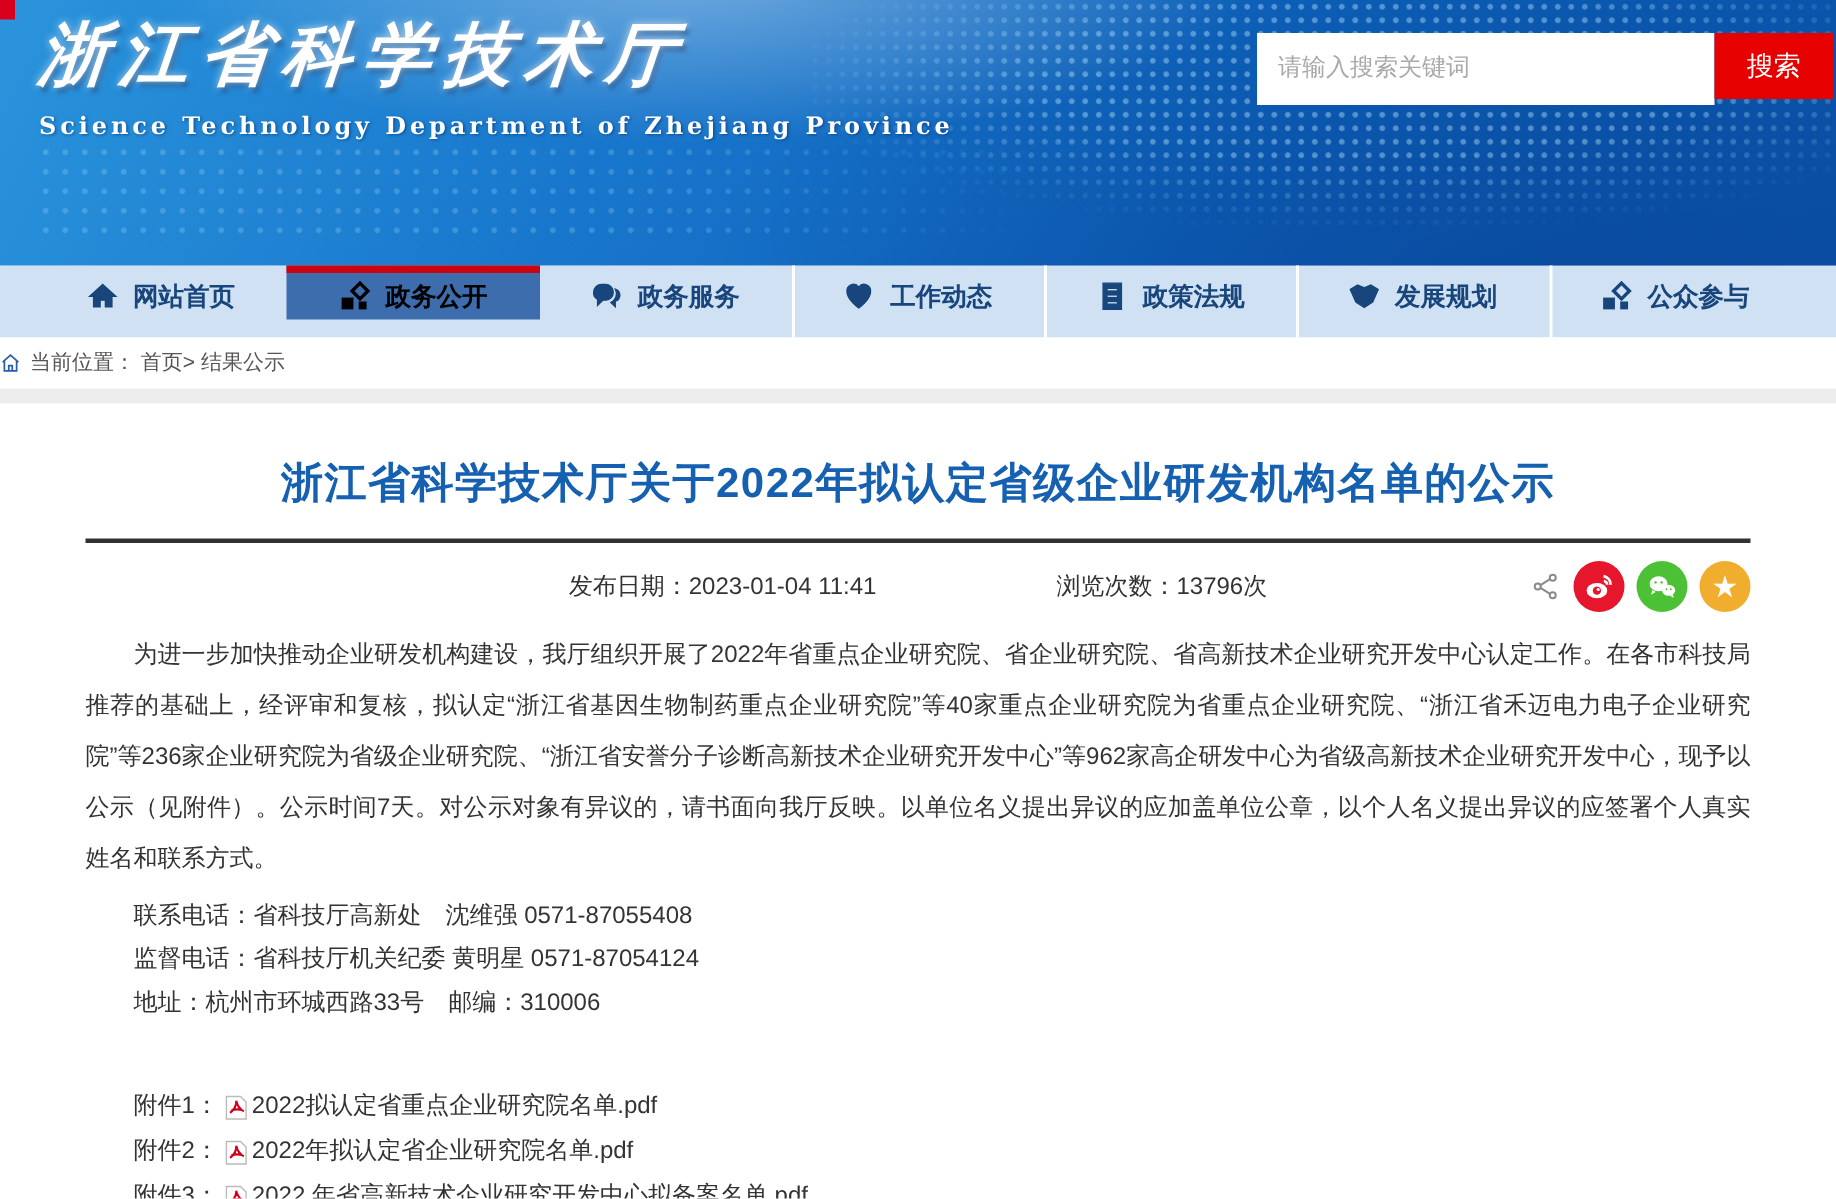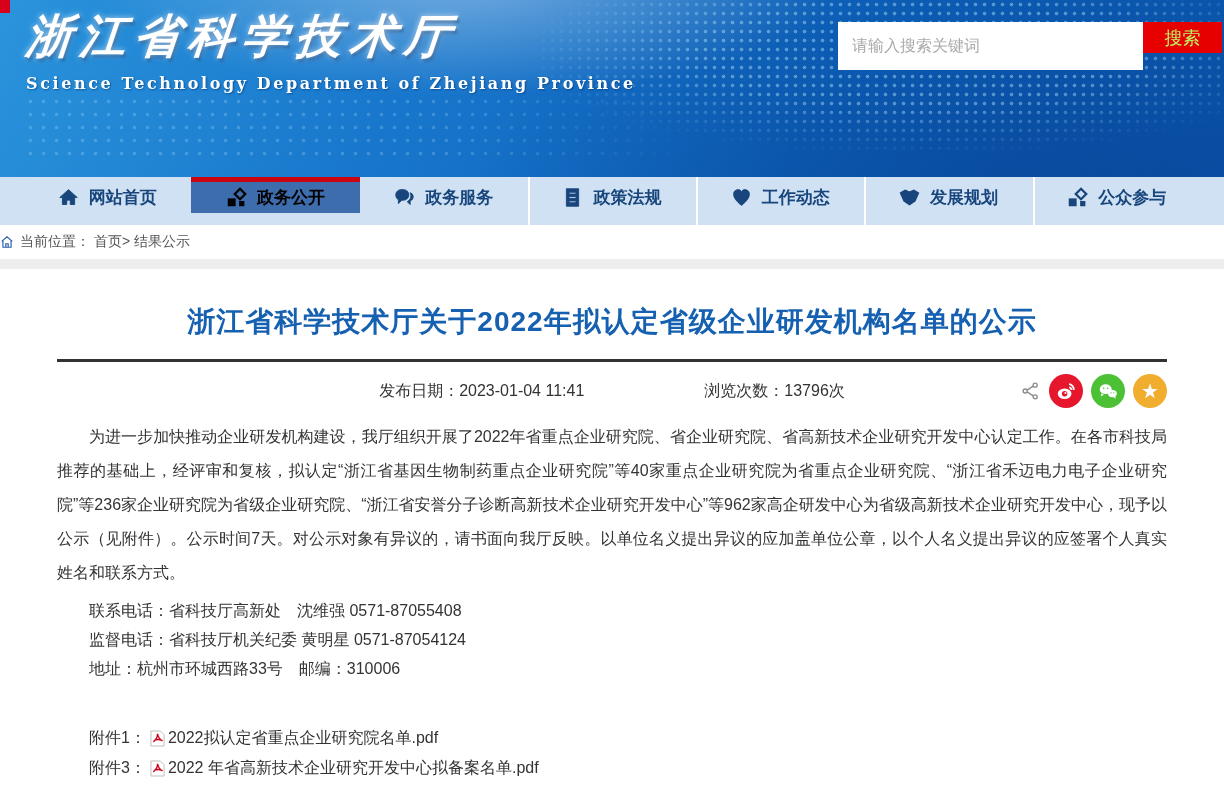--- a/index.html
+++ b/index.html
@@ -38,21 +38,21 @@
     font-family:"DejaVu Serif","Liberation Serif",serif; font-weight:bold;
     font-size:16px; letter-spacing:2.6px; text-shadow:1px 1px 2px rgba(0,50,110,.6);
   }
   .search-wrap { position:absolute; left:838px; top:22px; width:384px; height:48px; display:flex; }
   .search-input {
     width:305px; height:48px; border:none; outline:none; background:#fff;
     padding:0 14px; font-size:16px; color:#333;
   }
   .search-input::placeholder { color:#a9a9a9; }
   .search-btn {
-    width:79px; height:31px; border:none; background:#e60000; color:#bef264;
+    width:79px; height:44px; border:none; background:#e60000; color:#ffffff;
     font-size:18px; cursor:pointer; font-family:inherit;
   }
 
   
   .navbar { height:48px; background:#cfe1f2; }
   .nav-inner { height:36px; margin:0 23px; display:flex; }
   .nav-item {
     flex:1 1 0; display:flex; align-items:center; justify-content:center;
     gap:10px; cursor:pointer; color:#17457c; font-size:17px; font-weight:bold;
     border-top:5px solid transparent; position:relative;
@@ -141,37 +141,37 @@
         <svg viewBox="0 0 24 24" stroke="none">
             <path d="M2 9a6 6 0 0 1 6-6h3a6 6 0 0 1 6 6 6 6 0 0 1-6 6H9l-4 4v-4.5A6 6 0 0 1 2 9z"></path>
             <path d="M18.5 6.5A5 5 0 0 1 22 11a5 5 0 0 1-3.5 4.8V20l-3.4-3.2a7.5 7.5 0 0 0 3.4-10.3z"></path>
           </svg>
       </span>
       <span>政务服务</span>
     </div>
     <div class="nav-item">
       <span class="nav-icon">
         <svg viewBox="0 0 24 24" stroke="none">
+            <path d="M12 21S3 14.5 3 8.5A5 5 0 0 1 12 5a5 5 0 0 1 9 3.5C21 14.5 12 21 12 21z"></path>
+          </svg>
+      </span>
+      <span>工作动态</span>
+    </div>
+    <div class="nav-item">
+      <span class="nav-icon">
+        <svg viewBox="0 0 24 24" stroke="none">
             <path d="M5 2h14v20H5z"></path>
             <g fill="#cfe1f2">
               <rect x="8" y="6" width="8" height="2"></rect>
               <rect x="8" y="11" width="8" height="2"></rect>
               <rect x="8" y="16" width="8" height="2"></rect>
             </g>
           </svg>
       </span>
       <span>政策法规</span>
-    </div>
-    <div class="nav-item">
-      <span class="nav-icon">
-        <svg viewBox="0 0 24 24" stroke="none">
-            <path d="M12 21S3 14.5 3 8.5A5 5 0 0 1 12 5a5 5 0 0 1 9 3.5C21 14.5 12 21 12 21z"></path>
-          </svg>
-      </span>
-      <span>工作动态</span>
     </div>
     <div class="nav-item">
       <span class="nav-icon">
         <svg viewBox="0 0 24 24" fill="none" stroke-width="2">
             <path d="M2 7l5-3 5 2 5-2 5 3-4 9-6 4-6-4z"></path>
             <path d="M7 10l5 4 5-4" stroke-width="1.6"></path>
           </svg>
       </span>
       <span>发展规划</span>
     </div>
@@ -259,20 +259,30 @@
       <span class="attach-label">附件1：</span>
       <span class="pdf-icon">
         <svg viewBox="0 0 16 18">
             <path d="M1 1h10l4 4v12H1z" fill="#fff" stroke="#bbb" stroke-width="1"></path>
             <path d="M8 4c.2 3-1.6 6.4-4.4 8.6M8 4c.6 3 2.6 6 5.4 7.6M4.6 10.8c2.4-.8 5-.9 7.4-.2" fill="none" stroke="#d0021b" stroke-width="1.5"></path>
           </svg>
       </span>
       <a class="attach-link" href="#">2022拟认定省重点企业研究院名单.pdf</a>
     </div>
     <div class="attach-row">
+      <span class="attach-label">附件2：</span>
+      <span class="pdf-icon">
+        <svg viewBox="0 0 16 18">
+            <path d="M1 1h10l4 4v12H1z" fill="#fff" stroke="#bbb" stroke-width="1"></path>
+            <path d="M8 4c.2 3-1.6 6.4-4.4 8.6M8 4c.6 3 2.6 6 5.4 7.6M4.6 10.8c2.4-.8 5-.9 7.4-.2" fill="none" stroke="#d0021b" stroke-width="1.5"></path>
+          </svg>
+      </span>
+      <a class="attach-link" href="#">2022年拟认定省企业研究院名单.pdf</a>
+    </div>
+    <div class="attach-row">
       <span class="attach-label">附件3：</span>
       <span class="pdf-icon">
         <svg viewBox="0 0 16 18">
             <path d="M1 1h10l4 4v12H1z" fill="#fff" stroke="#bbb" stroke-width="1"></path>
             <path d="M8 4c.2 3-1.6 6.4-4.4 8.6M8 4c.6 3 2.6 6 5.4 7.6M4.6 10.8c2.4-.8 5-.9 7.4-.2" fill="none" stroke="#d0021b" stroke-width="1.5"></path>
           </svg>
       </span>
       <a class="attach-link" href="#">2022 年省高新技术企业研究开发中心拟备案名单.pdf</a>
     </div>
   </div>

